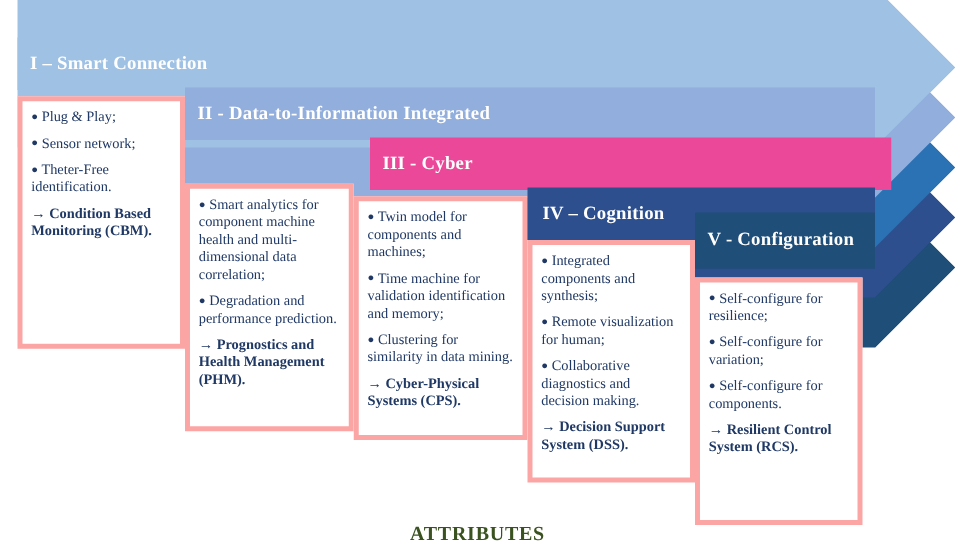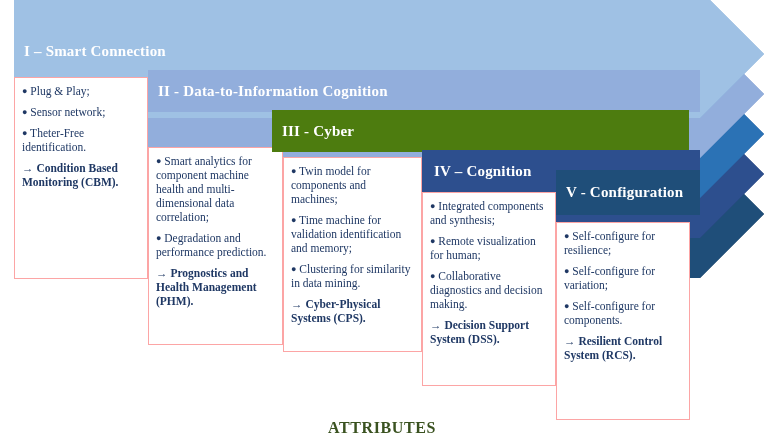--- a/index.html
+++ b/index.html
@@ -31,21 +31,21 @@
     padding-left:10px;
     box-sizing:border-box;
     white-space:nowrap;
     letter-spacing:.2px;
   }
 
   
   .stage-body{
     position:absolute;
     background:#ffffff;
-    border:1px solid #fca5a5;
+    border:4px solid #fca5a5;
     box-sizing:border-box;
     padding:6px 7px 4px 7px;
     color:#1f3864;
     font-size:11.5px;
     line-height:1.22;
     overflow:hidden;
   }
   .bullet{margin:0 0 7px 0;text-indent:0;}
   .bullet .dot{font-size:9px;vertical-align:1px;}
   .outcome{margin:0;font-weight:bold;}
@@ -98,35 +98,35 @@
       <span>Sensor network;</span>
     </p>
     <p class="bullet">
       <span class="dot">●</span>
       <span>Theter-Free identification.</span>
     </p>
     <p class="outcome">→ Condition Based Monitoring (CBM).</p>
   </div>
 
   <div class="stage-header" id="hdr-2" style="left: 148px; top: 70px; width: 552px; height: 42px; background: rgb(146, 174, 220);">
-    <span>II - Data-to-Information Cognition</span>
+    <span>II - Data-to-Information Integrated</span>
   </div>
   <div class="stage-body" id="body-2" style="left:148px;top:117px;width:135px;height:198px;margin-top:30px;">
     <p class="bullet">
       <span class="dot">●</span>
       <span>Smart analytics for component machine health and multi-dimensional data correlation;</span>
     </p>
     <p class="bullet">
       <span class="dot">●</span>
       <span>Degradation and performance prediction.</span>
     </p>
     <p class="outcome">→ Prognostics and Health Management (PHM).</p>
   </div>
 
-  <div class="stage-header" id="hdr-3" style="left: 272px; top: 110px; width: 417px; height: 42px; background: #4d7c0f;">
+  <div class="stage-header" id="hdr-3" style="left: 296px; top: 110px; width: 417px; height: 42px; background: #ec4899;">
     <span>III - Cyber</span>
   </div>
   <div class="stage-body" id="body-3" style="left:283px;top:157px;width:139px;height:195px;">
     <p class="bullet">
       <span class="dot">●</span>
       <span>Twin model for components and machines;</span>
     </p>
     <p class="bullet">
       <span class="dot">●</span>
       <span>Time machine for validation identification and memory;</span>

